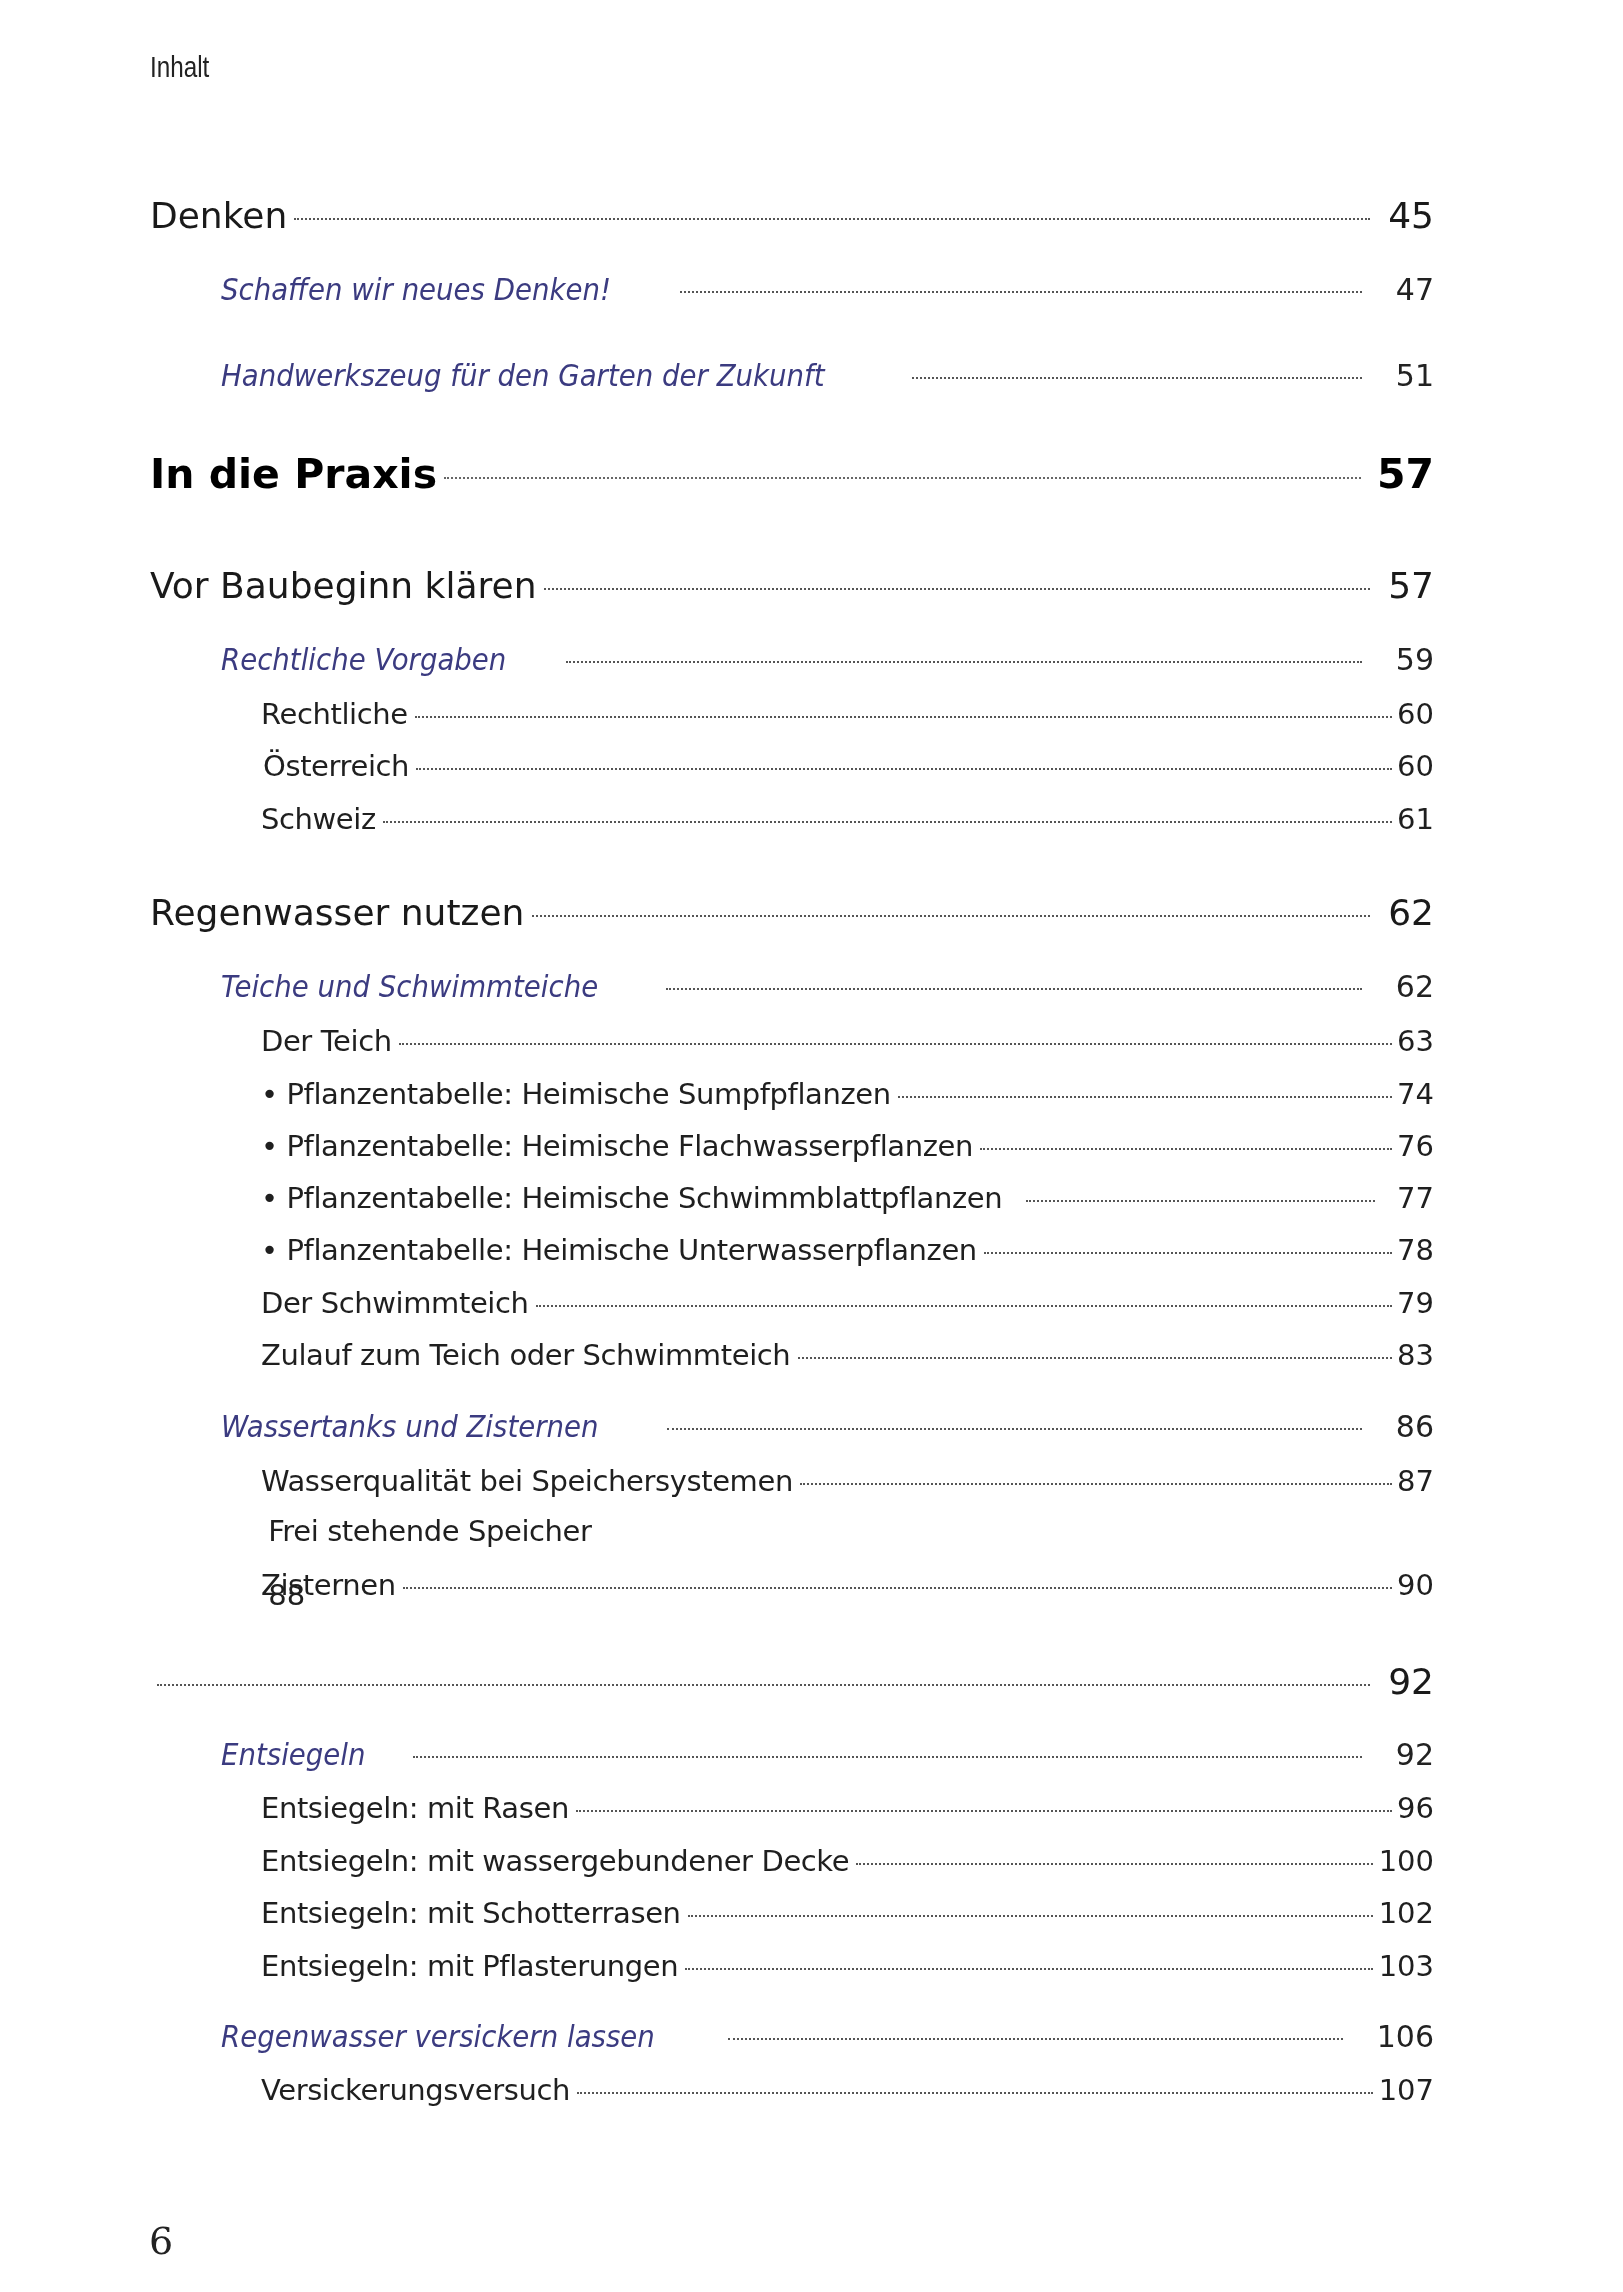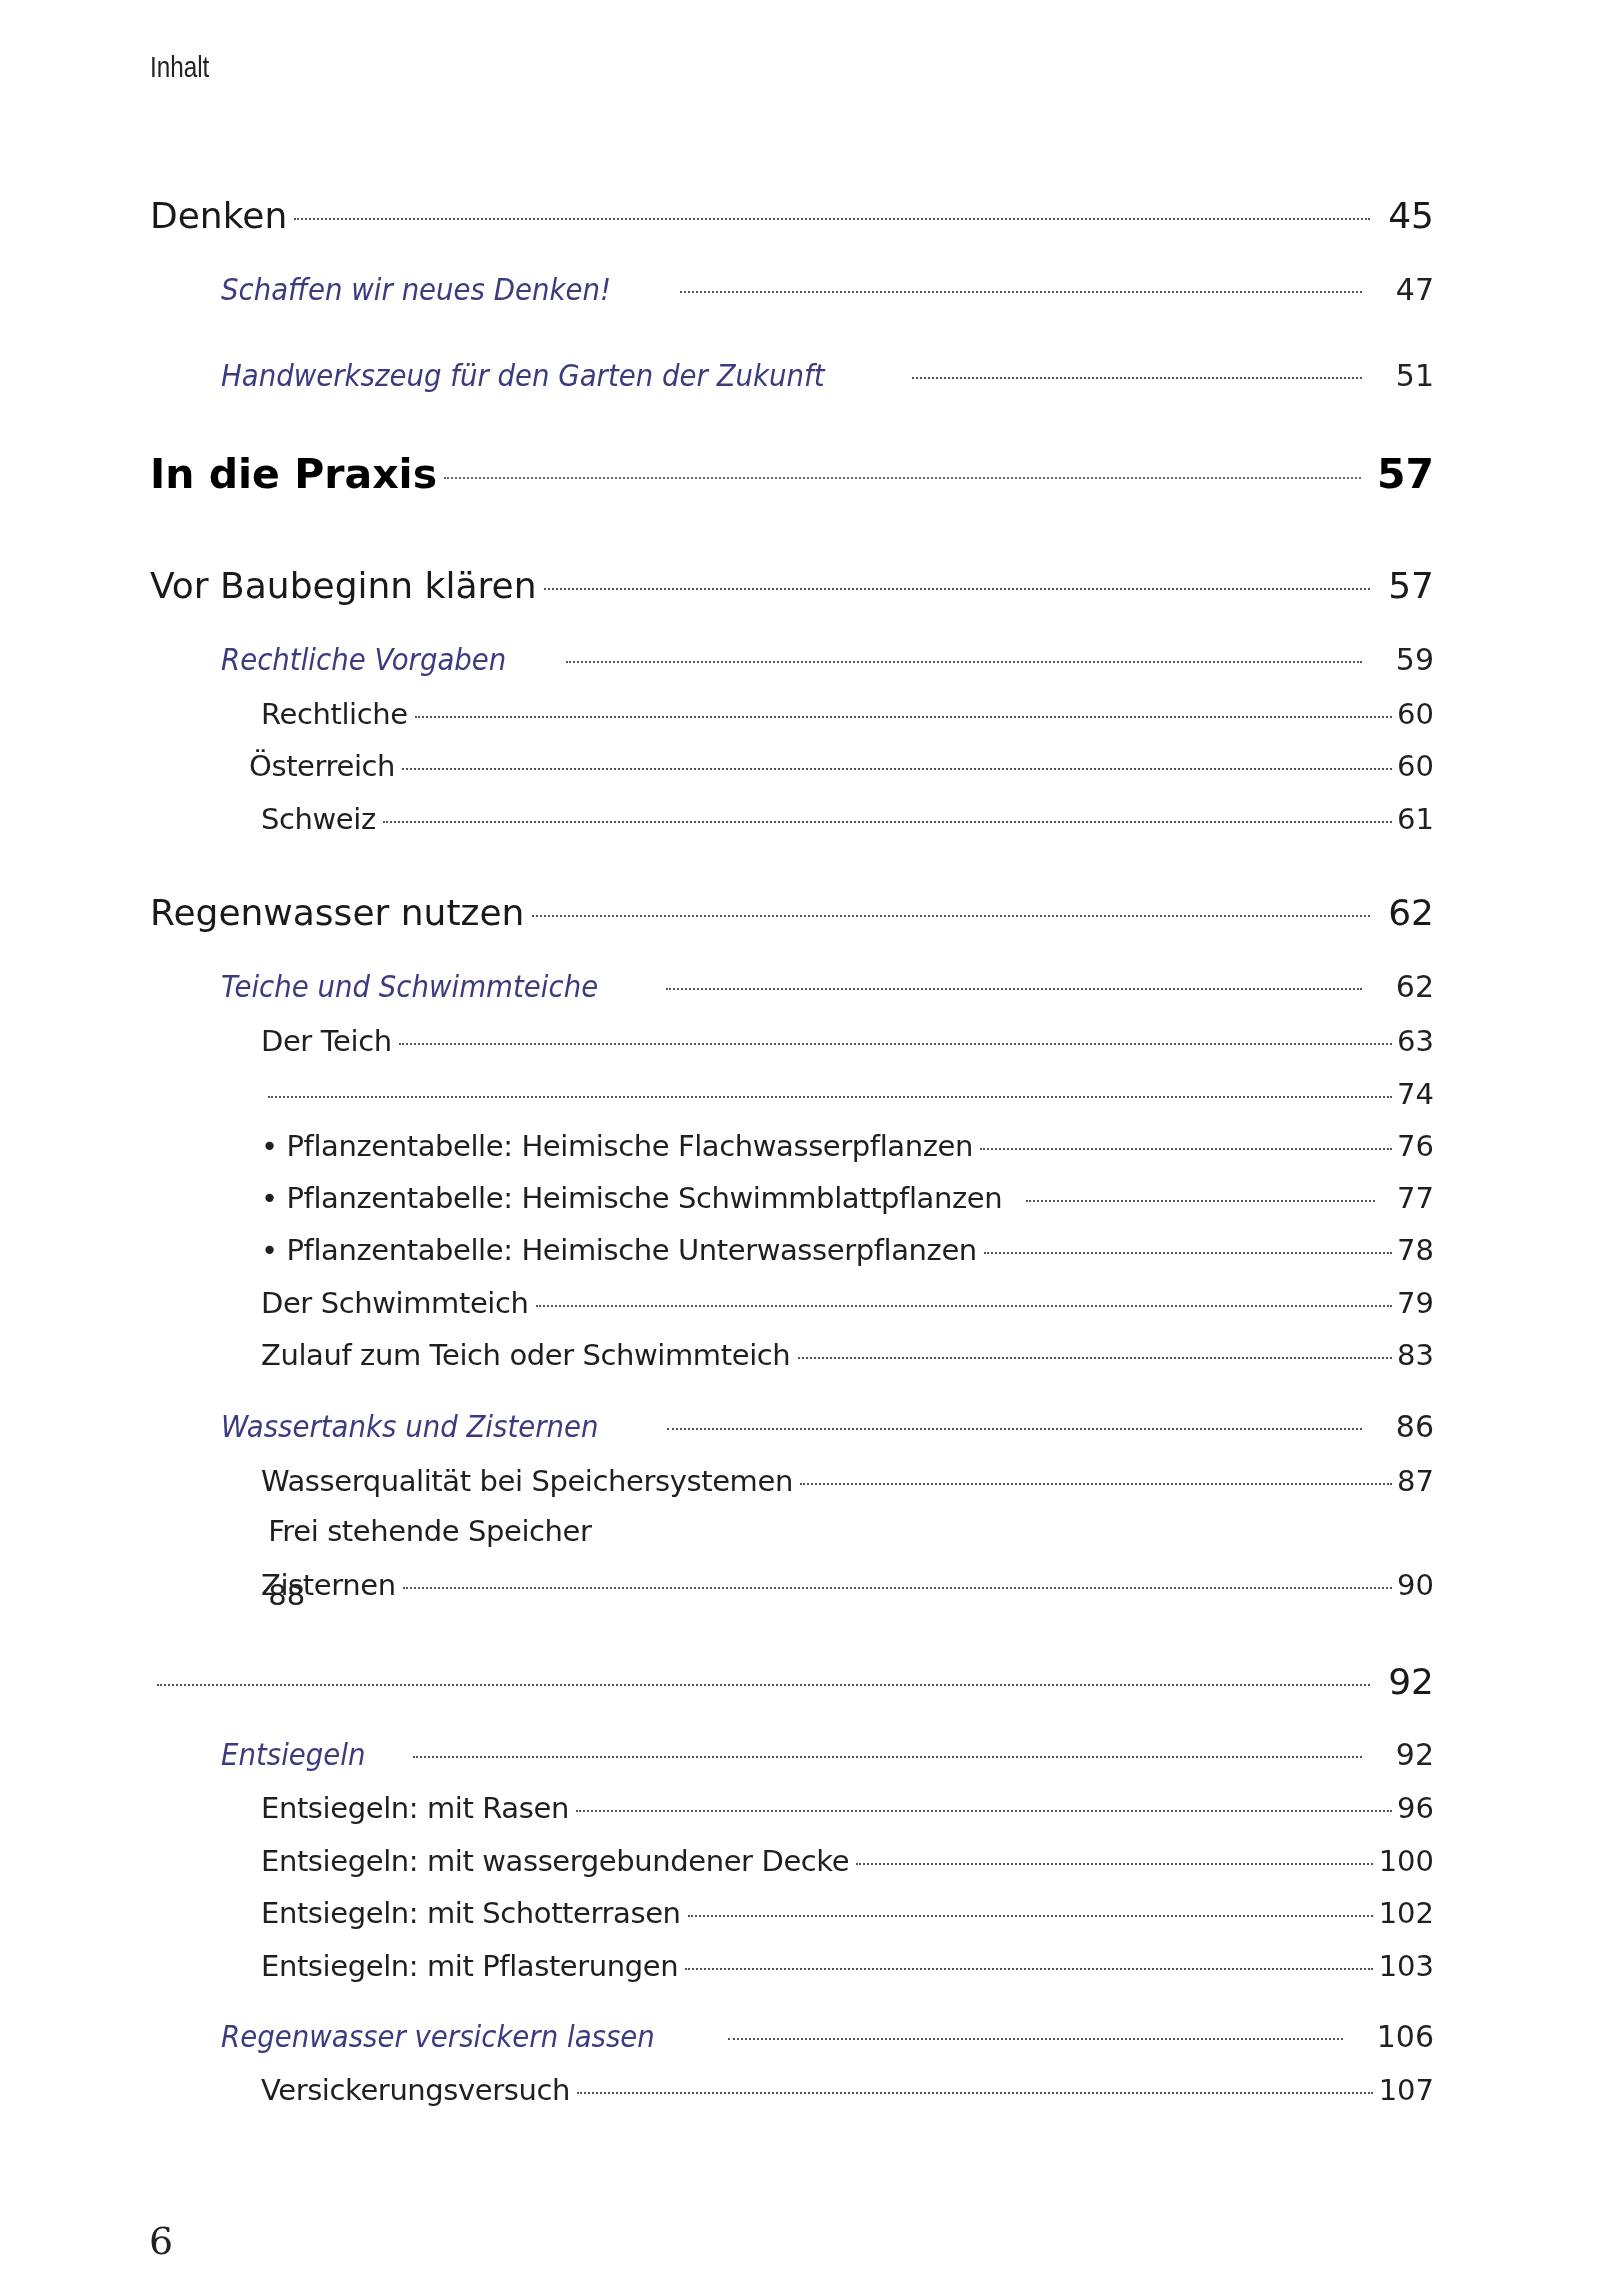--- a/index.html
+++ b/index.html
@@ -66,21 +66,21 @@
     <div class="toc-line lvl2" style="left: 221px; top: 640px; line-height: 1.2;">
       <span class="label">Rechtliche Vorgaben</span>
       <span class="leader"></span>
       <span class="num">59</span>
     </div>
     <div class="toc-line lvl3" style="left: 261px; top: 695px; line-height: 1.2;">
       <span class="label">Rechtliche</span>
       <span class="leader"></span>
       <span class="num">60</span>
     </div>
-    <div class="toc-line lvl3" style="left: 249px; top: 747px; line-height: 1.2;">
+    <div class="toc-line lvl3" style="left: 263px; top: 747px; line-height: 1.2;">
       <span class="label">Österreich</span>
       <span class="leader"></span>
       <span class="num">60</span>
     </div>
     <div class="toc-line lvl3" style="left: 261px; top: 800px; line-height: 1.2;">
       <span class="label">Schweiz</span>
       <span class="leader"></span>
       <span class="num">61</span>
     </div>
     <div class="toc-line lvl1" style="left: 150px; top: 889px; line-height: 1.2;">
@@ -92,20 +92,21 @@
       <span class="label">Teiche und Schwimmteiche</span>
       <span class="leader"></span>
       <span class="num">62</span>
     </div>
     <div class="toc-line lvl3" style="left: 261px; top: 1022px; line-height: 1.2;">
       <span class="label">Der Teich</span>
       <span class="leader"></span>
       <span class="num">63</span>
     </div>
     <div class="toc-line lvl3" style="left: 261px; top: 1075px; line-height: 1.2;">
+      <span class="label">• Pflanzentabelle: Heimische Sumpfpflanzen</span>
       <span class="leader"></span>
       <span class="num">74</span>
     </div>
     <div class="toc-line lvl3" style="left: 261px; top: 1127px; line-height: 1.2;">
       <span class="label">• Pflanzentabelle: Heimische Flachwasserpflanzen</span>
       <span class="leader"></span>
       <span class="num">76</span>
     </div>
     <div class="toc-line lvl3" style="left: 261px; top: 1179px; line-height: 1.2; gap: 17px;">
       <span class="label">• Pflanzentabelle: Heimische Schwimmblattpflanzen</span>

